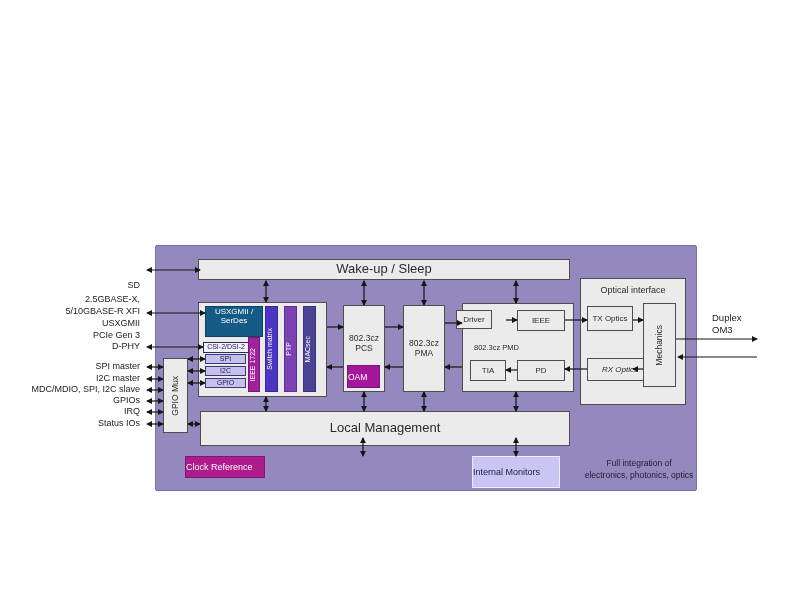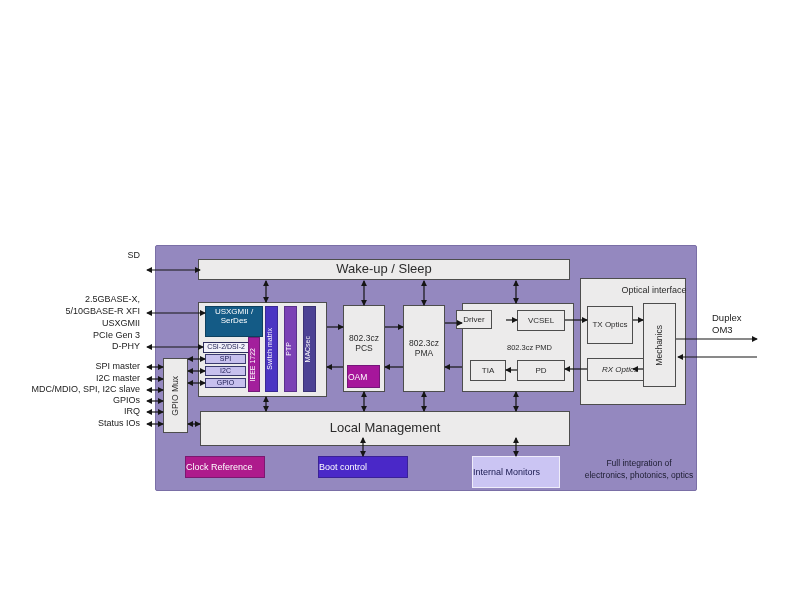--- a/index.html
+++ b/index.html
@@ -17,21 +17,21 @@
   .f7{font-size:7px;} .f75{font-size:7.5px;} .f8{font-size:8px;} .f85{font-size:8.5px;}
   .f9{font-size:9px;} .f10{font-size:13px;}
 </style>
 </head>
 <body>
 
 <div class="canvas">
 
   <div class="abs chip" style="left:155px;top:245px;width:542px;height:246px;"></div>
 
-  <div class="portlbl" style="top:250px;">SD</div>
+  <div class="portlbl" style="top:280px;">SD</div>
   <div class="portlbl" style="top:293px;line-height:12px;">
     <div>2.5GBASE-X,</div>
     <div>5/10GBASE-R XFI</div>
     <div>USXGMII</div>
     <div>PCIe Gen 3</div>
   </div>
   <div class="portlbl" style="top:341px;">D-PHY</div>
   <div class="portlbl" style="top:361px;">SPI master</div>
   <div class="portlbl" style="top:373px;text-align:right;">I2C master</div>
   <div class="portlbl" style="top:384px;">MDC/MDIO, SPI, I2C  slave</div>
@@ -74,40 +74,39 @@
   </div>
   <div class="abs bar f85" style="left:347px;top:365px;width:33px;height:23px;background:#A6169B;">OAM</div>
 
   <div class="abs blk f85" style="left:403px;top:305px;width:42px;height:87px;flex-direction:column;">
     <div>802.3cz</div>
     <div>PMA</div>
   </div>
 
   <div class="abs blk" style="left:462px;top:303px;width:112px;height:89px;"></div>
   <div class="abs blk f8" style="left:456px;top:310px;width:36px;height:19px;text-align:center;">Driver</div>
-  <div class="abs blk f8" style="left:517px;top:310px;width:48px;height:21px;">VCSEL</div>
-  <div class="abs f75" style="left:456px;top:343px;width:96px;text-align:right;color:#2b2b2b;">802.3cz PMD</div>
+  <div class="abs blk f8" style="left:517px;top:310px;width:48px;height:21px;">IEEE</div>
+  <div class="abs f75" style="left:474px;top:343px;width:96px;text-align:left;color:#2b2b2b;">802.3cz PMD</div>
   <div class="abs blk f8" style="left:470px;top:360px;width:36px;height:21px;">TIA</div>
   <div class="abs blk f8" style="left:517px;top:360px;width:48px;height:21px;">PD</div>
 
   <div class="abs blk" style="left:580px;top:278px;width:106px;height:127px;"></div>
-  <div class="abs f9" style="left:601px;top:285px;width:106px;text-align:center;color:#2b2b2b;">Optical interface</div>
-  <div class="abs blk f8" style="left:587px;top:306px;width:46px;height:38px;">TX Optics</div>
+  <div class="abs f9" style="left:580px;top:285px;width:106px;text-align:center;color:#2b2b2b;">Optical interface</div>
+  <div class="abs blk f8" style="left:587px;top:306px;width:46px;height:25px;">TX Optics</div>
   <div class="abs blk f8" style="left:587px;top:358px;width:66px;height:23px;font-style:italic;">RX Optics</div>
   <div class="abs blk" style="left:643px;top:303px;width:33px;height:84px;">
     <span class="vtext f85">Mechanics</span>
   </div>
 
   <div class="abs" style="left:712px;top:312px;font-size:9.5px;line-height:12px;color:#222;">
     <div>Duplex</div>
     <div>OM3</div>
   </div>
 
   <div class="abs bar f9" style="left:185px;top:456px;width:80px;height:22px;background:#AE1B8C;">Clock Reference</div>
-  <div class="abs bar f9" style="left:318px;top:456px;width:90px;height:22px;background:#4A28C8;">Boot control</div>
   <div class="abs bar f9" style="left:472px;top:456px;width:88px;height:32px;background:#CBC5F3;border:1px solid #efedfa;color:#1a1a50;">Internal Monitors</div>
   <div class="abs f85" style="left:573px;top:457px;width:132px;text-align:center;line-height:12px;color:#1c1c30;">
     <div>Full integration of</div>
     <div>electronics, photonics, optics</div>
   </div>
 
   <svg class="wires" width="800" height="600" viewBox="0 0 800 600">
     <defs>
       <marker id="ah" viewBox="0 0 10 10" refX="8.5" refY="5" markerWidth="5" markerHeight="5" orient="auto-start-reverse">
         <path d="M0 0 L10 5 L0 10 Z" fill="#151515"></path>

